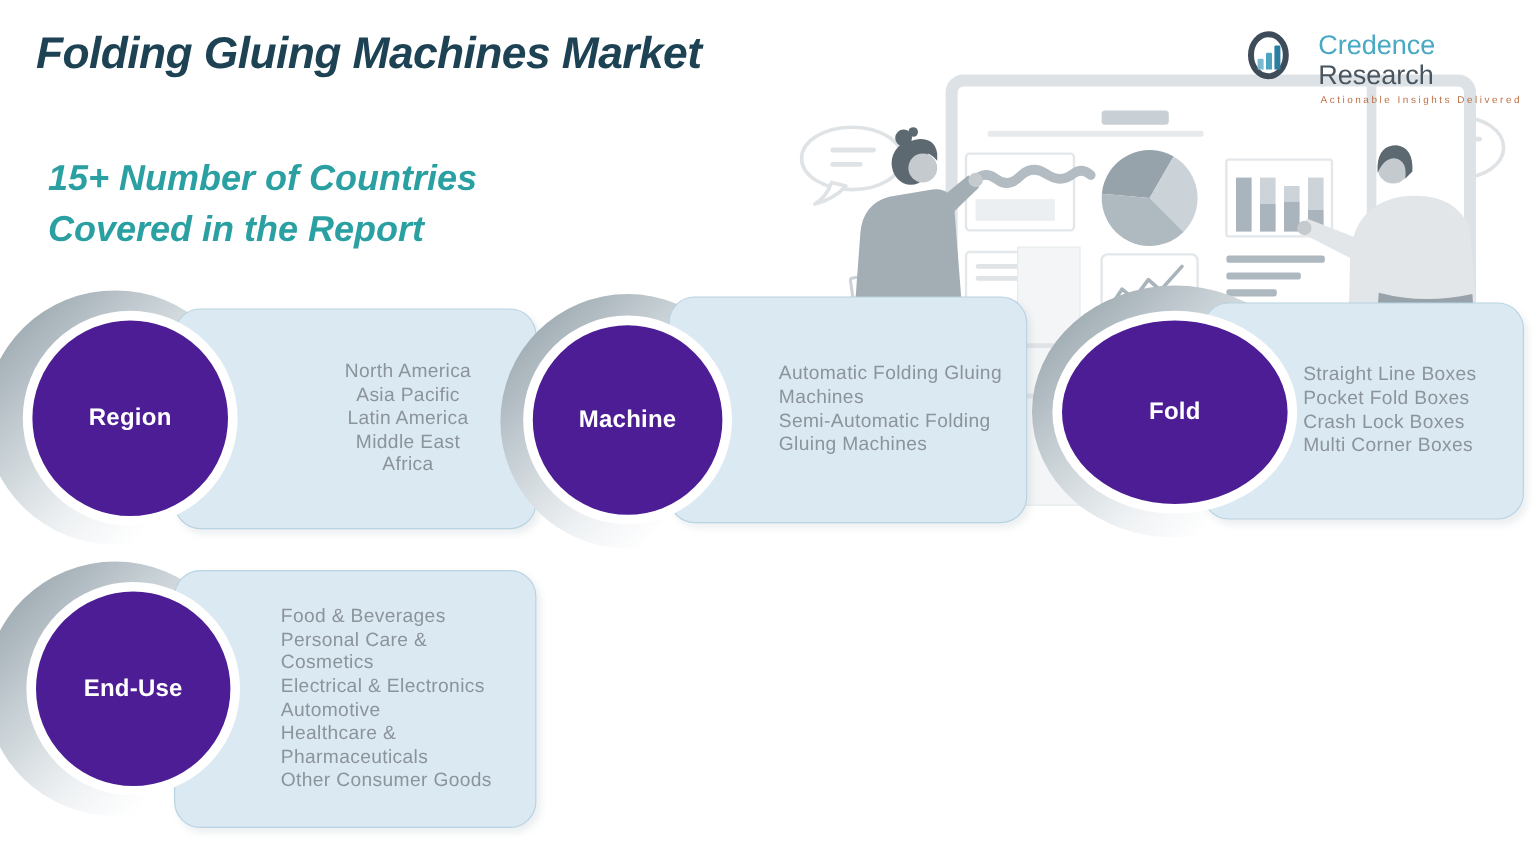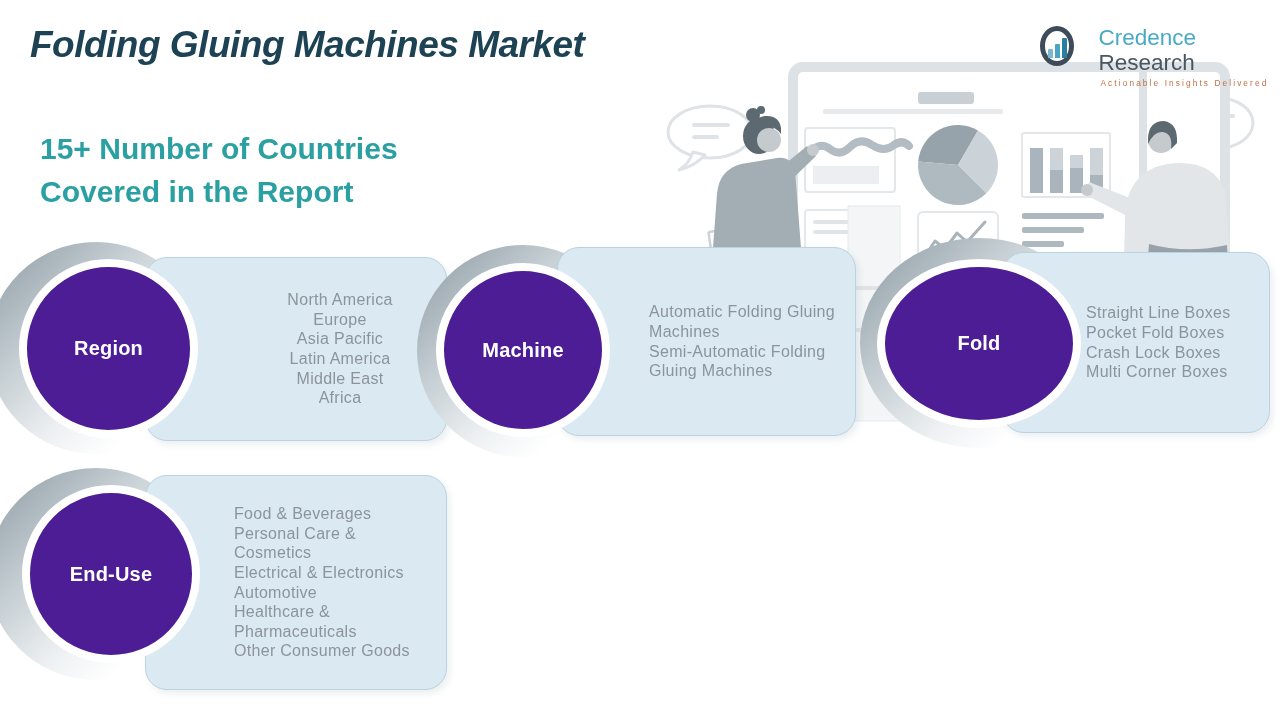--- a/index.html
+++ b/index.html
@@ -3,21 +3,21 @@
 <meta charset="utf-8">
 <style>
   html,body{margin:0;padding:0;background:#fff;}
   #page{position:relative;width:1280px;height:720px;background:#ffffff;overflow:hidden;
         font-family:"Liberation Sans",sans-serif;border-radius:19px;}
 
   
   .page-title{position:absolute;left:30px;top:24px;font-size:37px;font-weight:bold;
               font-style:italic;color:#1c4254;letter-spacing:-0.5px;z-index:6;}
   .page-subtitle{position:absolute;left:40px;top:128px;width:450px;font-size:30px;
-              font-weight:bold;color:#2ba0a2;line-height:1.42;z-index:6;}
+              font-weight:bold;font-style:italic;color:#2ba0a2;line-height:1.42;z-index:6;}
 
   
   .logo{position:absolute;left:1040px;top:26px;z-index:6;display:flex;align-items:flex-start;}
   .logo-icon{width:27px;height:27px;border:5px solid #3e4c59;border-radius:50%;background:#fff;
              display:flex;align-items:flex-end;justify-content:center;gap:2px;padding-bottom:3px;
              box-sizing:content-box;}
   .logo-icon .bar{width:5px;border-radius:1px 1px 0 0;}
   .b1{height:9px;background:#7cb8ce;} .b2{height:14px;background:#4aa4c2;} .b3{height:20px;background:#2a7fa0;}
   .logo-text{margin-left:24px;}
   .logo-name{font-size:22.5px;line-height:1.1;}
@@ -152,21 +152,20 @@
       </div>
       <div class="logo-tagline">Actionable Insights Delivered</div>
     </div>
   </div>
 
   <div class="group z2">
     <div class="crescent" style="left:-12px;top:242px;width:216px;height:212px;"></div>
     <div class="panel" style="left:145px;top:257px;width:302px;height:184px;padding-left:88px;">
       <div class="list" style="width:215px;text-align:center;">
           <div class="li">North America</div>
-          <div class="li">Europe</div>
           <div class="li">Asia Pacific</div>
           <div class="li">Latin America</div>
           <div class="li">Middle East</div>
           <div class="li">Africa</div>
         </div>
     </div>
     <div class="bubble" style="left:19px;top:259px;width:163px;height:163px;">
       <span>Region</span>
     </div>
   </div>

